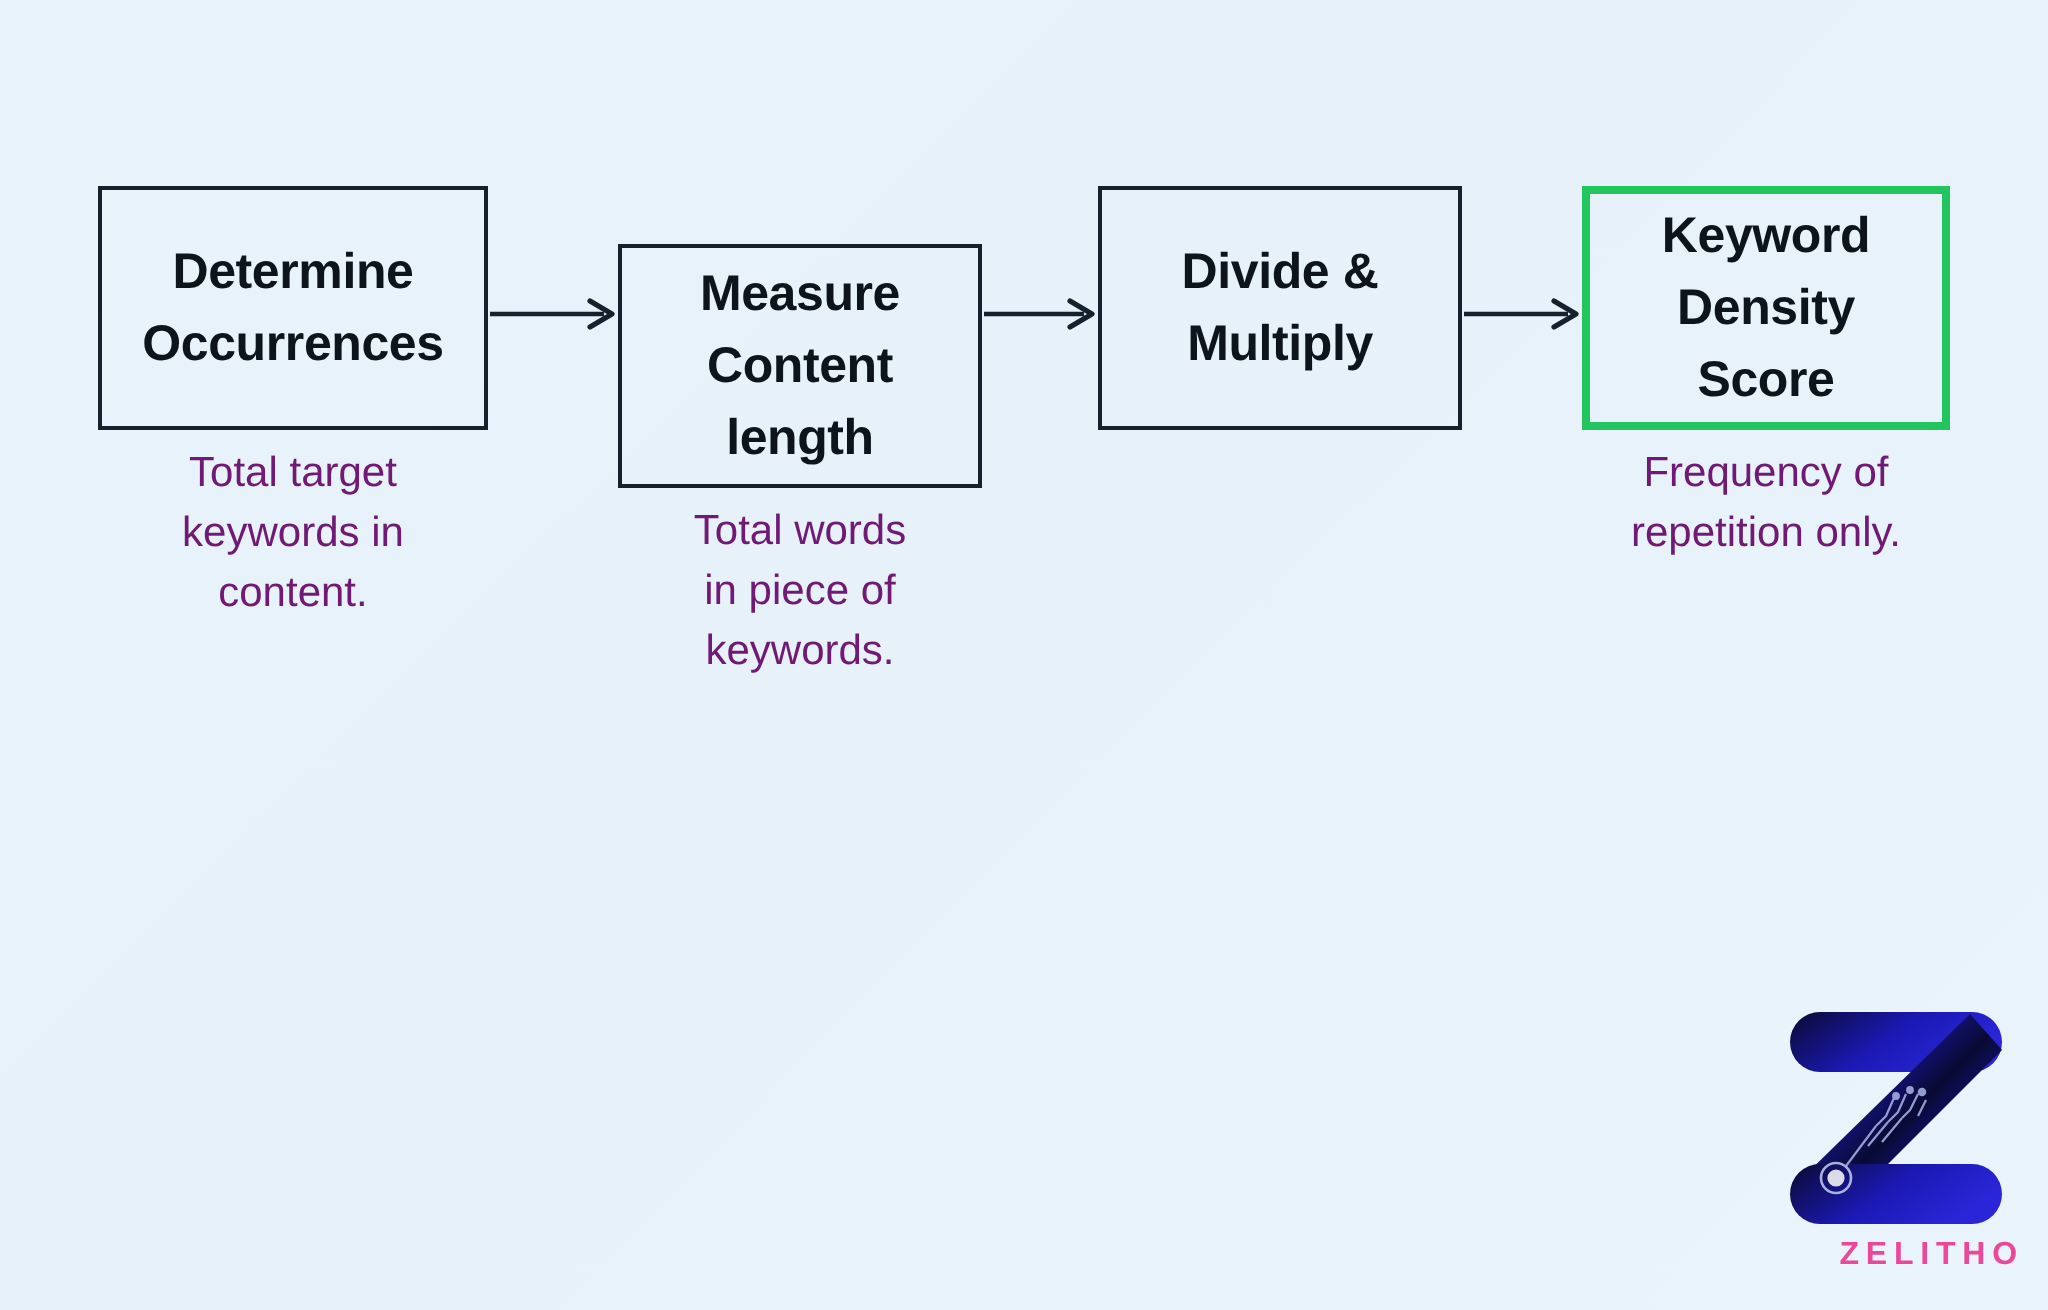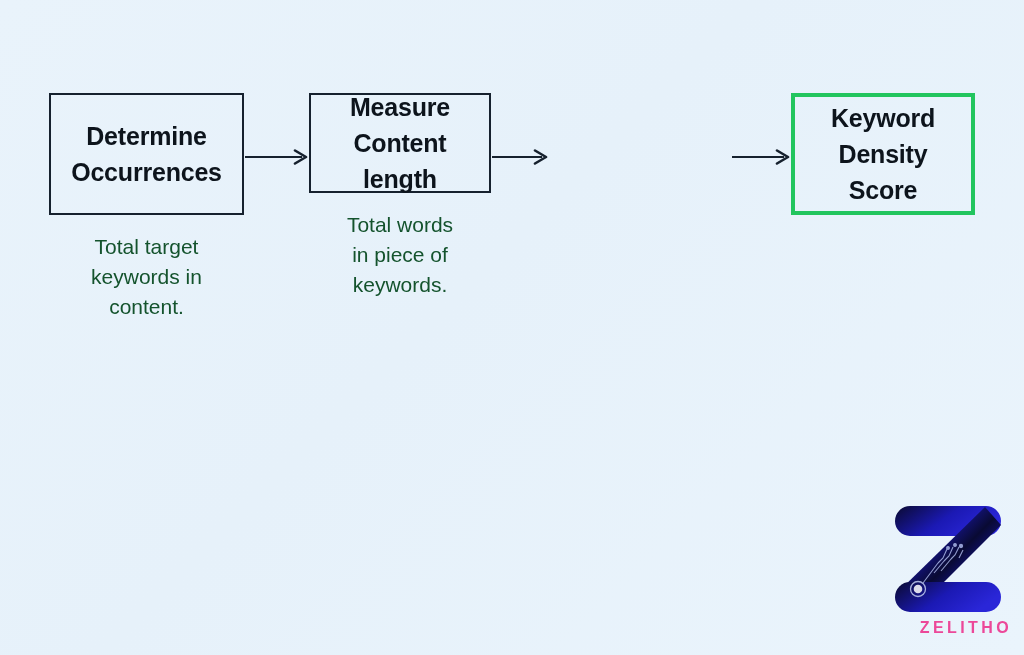--- a/index.html
+++ b/index.html
@@ -54,34 +54,34 @@
     font-size: 25px;
     font-weight: bold;
     line-height: 36px;
     letter-spacing: -0.2px;
     color: #0d141c;
     white-space: pre-line;
     padding: 0 6px;
   }
 
   .step-caption {
-    margin-top: 17px;
+    margin-top: 7px;
     font-size: 21px;
     line-height: 30px;
     text-align: center;
-    color: #14532d;
+    color: #701a75;
     white-space: pre-line;
     font-weight: normal;
   }
 
   
   #step-1 { left: 49px;  width: 195px; }
   #step-1 .step-box { width: 195px; height: 122px; }
   #step-2 { left: 309px; width: 182px; }
-  #step-2 .step-box { width: 182px; height: 100px; }
+  #step-2 .step-box { width: 182px; height: 122px; margin-top: 29px; }
   #step-3 { left: 549px; width: 182px; }
   #step-3 .step-box { width: 182px; height: 122px; }
   #step-4 { left: 791px; width: 184px; }
   #step-4 .step-box { width: 184px; height: 122px; }
 
   #step-1 .step-caption { width: 195px; }
   #step-2 .step-caption { width: 182px; }
   #step-3 .step-caption { width: 200px; margin-left: -9px; }
   #step-4 .step-caption { width: 200px; margin-left: -8px; }
 
@@ -157,35 +157,41 @@
     </div>
 
     <div class="arrow" id="arrow-2">
       <svg width="57" height="16" viewBox="0 0 57 16" aria-hidden="true">
         <line x1="0" y1="8" x2="50" y2="8" stroke="#16212e" stroke-width="2.2"></line>
         <polyline points="43,1.5 54,8 43,14.5" fill="none" stroke="#16212e" stroke-width="2.6" stroke-linecap="round" stroke-linejoin="round"></polyline>
       </svg>
     </div>
 
     <div class="step" id="step-3">
+      <div class="step-box">
+        <div class="step-title">Divide &amp;
+Multiply</div>
+      </div>
     </div>
 
     <div class="arrow" id="arrow-3">
       <svg width="59" height="16" viewBox="0 0 59 16" aria-hidden="true">
         <line x1="0" y1="8" x2="52" y2="8" stroke="#16212e" stroke-width="2.2"></line>
         <polyline points="45,1.5 56,8 45,14.5" fill="none" stroke="#16212e" stroke-width="2.6" stroke-linecap="round" stroke-linejoin="round"></polyline>
       </svg>
     </div>
 
     <div class="step" id="step-4">
       <div class="step-box accent">
         <div class="step-title">Keyword
 Density
 Score</div>
       </div>
+      <div class="step-caption">Frequency of
+repetition only.</div>
     </div>
 
   </div>
 
   <div class="logo-wrap">
     <svg class="logo-mark" viewBox="0 0 118 112">
       <defs>
         <linearGradient id="zgrad" x1="0" y1="0" x2="1" y2="1">
           <stop offset="0%" stop-color="#221fb4"></stop>
           <stop offset="30%" stop-color="#1a18a8"></stop>

